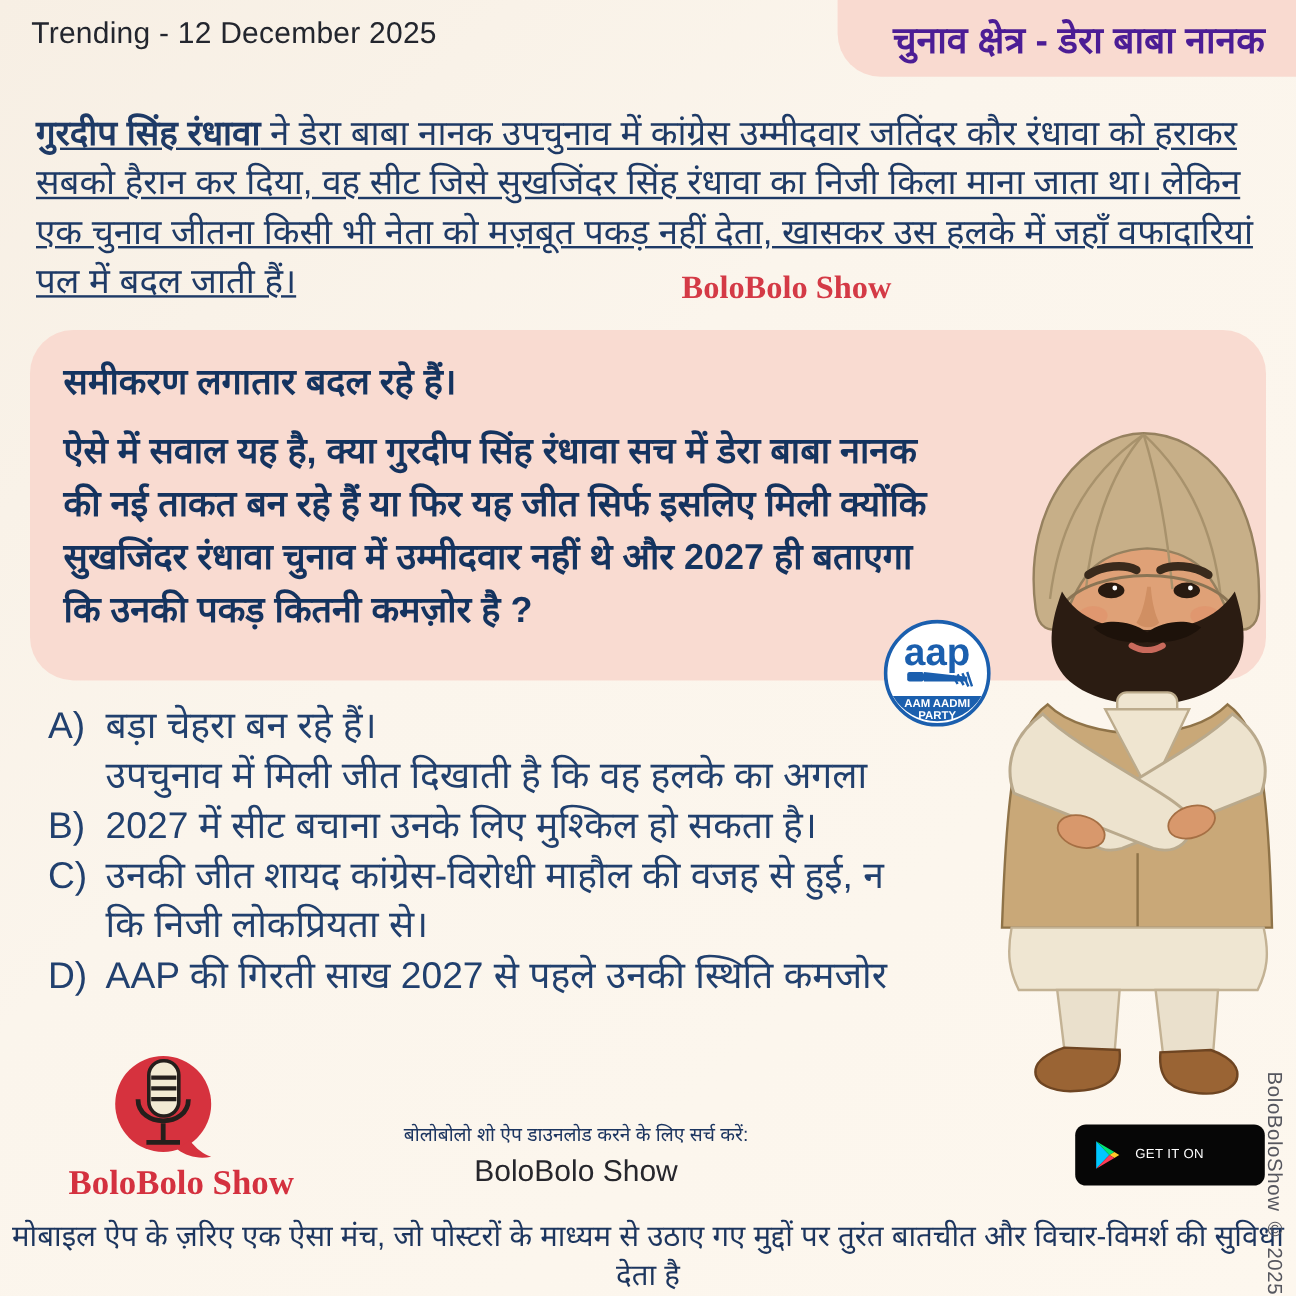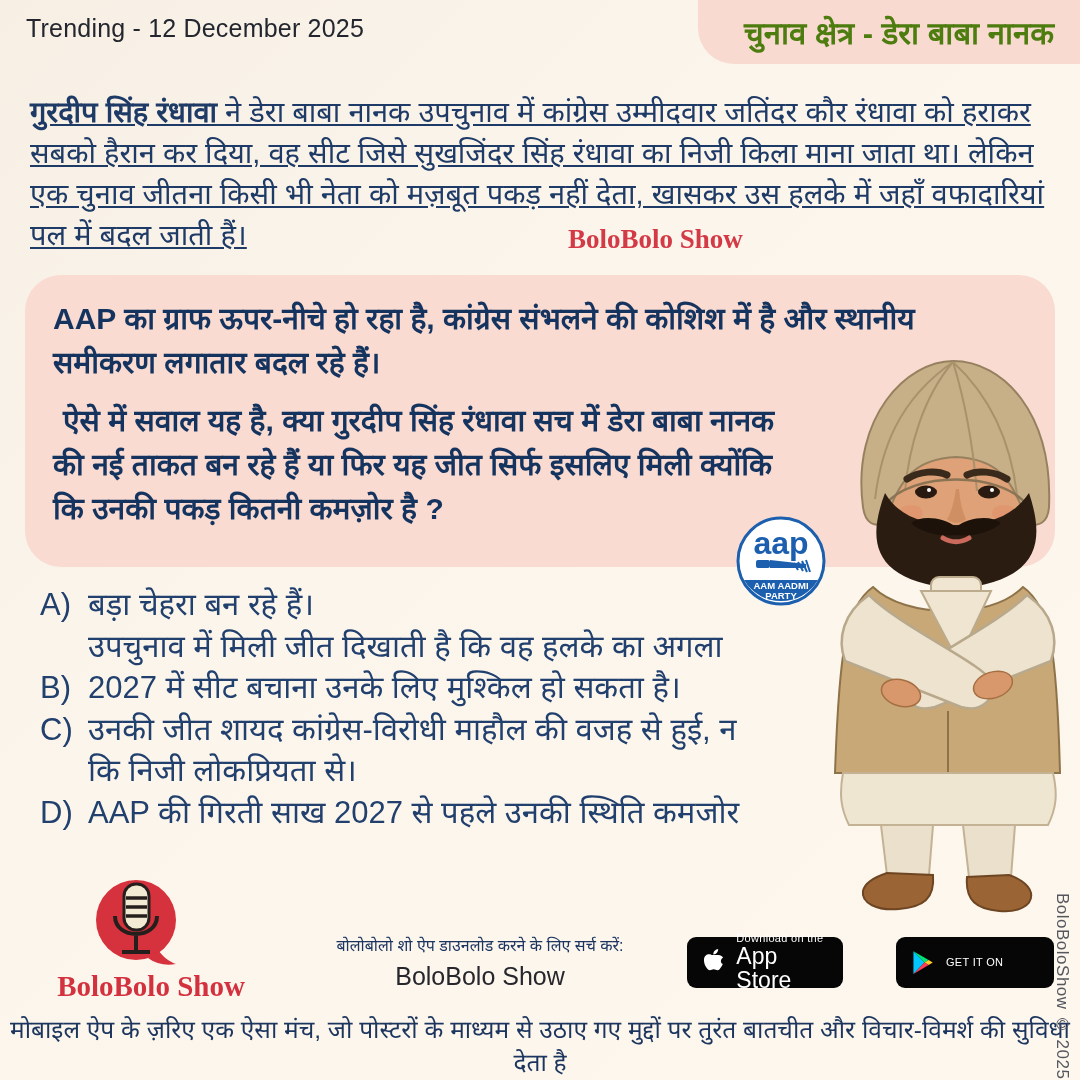--- a/index.html
+++ b/index.html
@@ -11,34 +11,34 @@
     overflow:hidden;
   }
 
   
   #trending { position:absolute; left:26px; top:14px; font-size:25px; color:#23262e; letter-spacing:.2px; }
   #region-badge {
     position:absolute; right:0; top:0; height:64px; background:#f9dad0;
     border-bottom-left-radius:36px; display:flex; align-items:center;
     padding:0 26px 0 46px;
   }
-  #region-badge span { font-size:31px; font-weight:bold; color:#4d7c0f; }
+  #region-badge span { font-size:31px; font-weight:bold; color:#4c1d95; }
 
   
   #intro { position:absolute; left:30px; top:92px; width:1030px; font-size:29px; line-height:41px; color:#1e3a66; font-weight:500;text-decoration:underline; }
   #intro .lead { font-weight:800; }
   #watermark { position:absolute; left:568px; top:224px; font-family:"Liberation Serif", serif; font-weight:bold; font-size:27px; color:#d43a46; }
 
   
   #question-box {
     position:absolute; left:25px; top:275px; width:1030px; height:292px;
     background:#f9dbd1; border-radius:36px; padding:22px 28px; z-index:1;
   }
   #question-box .qline { font-size:30px; line-height:44px; font-weight:bold; color:#14335f; }
-  #question-box .p2 { margin-top:14px;margin-left:10px; }
+  #question-box .p2 { margin-top:14px; }
 
   
   #options { position:absolute; left:40px; top:584px; z-index:2; }
   .option { display:flex; font-size:31px; line-height:41.5px; color:#21406e; font-weight:500; }
   .option .opt-label { width:48px; flex:0 0 48px; }
   .option .opt-lines div { white-space:nowrap; }
 
   
   #character { position:absolute; left:815px; top:355px; width:265px; height:565px; z-index:2; }
   #aap-logo { position:absolute; left:736px; top:516px; width:90px; height:90px; z-index:3; }
@@ -70,24 +70,24 @@
 
   <div id="trending">Trending - 12 December 2025</div>
   <div id="region-badge">
     <span>चुनाव क्षेत्र - डेरा बाबा नानक</span>
   </div>
 
   <div id="intro"><span class="lead">गुरदीप सिंह रंधावा</span><span> ने डेरा बाबा नानक उपचुनाव में कांग्रेस उम्मीदवार जतिंदर कौर रंधावा को हराकर सबको हैरान कर दिया, वह सीट जिसे सुखजिंदर सिंह रंधावा का निजी किला माना जाता था। लेकिन एक चुनाव जीतना किसी भी नेता को मज़बूत पकड़ नहीं देता, खासकर उस हलके में जहाँ वफादारियां पल में बदल जाती हैं।</span></div>
   <div id="watermark">BoloBolo Show</div>
 
   <div id="question-box">
-    <div class="qline">AAP का ग्राफ ऊपर-नीचे हो रहा है, कांग्रेस संभलने की कोशिश में है और स्थानीय</div>
     <div class="qline">समीकरण लगातार बदल रहे हैं।</div>
     <div class="qline p2">ऐसे में सवाल यह है, क्या गुरदीप सिंह रंधावा सच में डेरा बाबा नानक</div>
     <div class="qline">की नई ताकत बन रहे हैं या फिर यह जीत सिर्फ इसलिए मिली क्योंकि</div>
+    <div class="qline">सुखजिंदर रंधावा चुनाव में उम्मीदवार नहीं थे और 2027 ही बताएगा</div>
     <div class="qline">कि उनकी पकड़ कितनी कमज़ोर है ?</div>
   </div>
 
   <svg id="character" viewBox="0 0 265 565" xmlns="http://www.w3.org/2000/svg">
 
     <ellipse cx="141" cy="148" rx="74" ry="78" fill="#dfa177"></ellipse>
 
     <ellipse cx="64" cy="150" rx="13" ry="20" fill="#d8986c"></ellipse>
     <ellipse cx="220" cy="150" rx="13" ry="20" fill="#d8986c"></ellipse>
 
@@ -197,30 +197,20 @@
       <line x1="34" y1="78" x2="62" y2="78" stroke="#241f1c" stroke-width="4"></line>
     </g>
   </svg>
   <div id="brand-name">BoloBolo Show</div>
 
   <div id="search-block">
     <div id="search-line1">बोलोबोलो शो ऐप डाउनलोड करने के लिए सर्च करें:</div>
     <div id="search-line2">BoloBolo Show</div>
   </div>
 
-  <div class="store-badge" id="appstore-badge">
-    <svg width="28" height="32" viewBox="0 0 24 28">
-      <path fill="#fff" d="M16.2,0.8 C16.4,2.1 15.8,3.4 15,4.3 C14.2,5.3 12.9,6 11.7,5.9 C11.5,4.7 12.1,3.4 12.9,2.5 C13.7,1.6 15.1,0.9 16.2,0.8 Z"></path>
-      <path fill="#fff" d="M16.6,6.4 C18.2,6.4 19.9,7.3 20.9,8.8 C18.4,10.2 18,13.9 20.6,15 C20.2,16 19.8,16.9 19.1,17.9 C18.2,19.3 17.1,20.9 15.6,20.9 C14.2,20.9 13.7,20 12,20 C10.3,20 9.8,20.9 8.4,20.9 C6.9,20.9 5.8,19.4 4.9,18 C3.7,16.2 2.8,13.7 2.8,11.4 C2.8,7.7 5.2,5.8 7.6,5.8 C8.9,5.8 9.9,6.5 10.7,6.5 C11.5,6.5 12.8,6.4 16.6,6.4 Z"></path>
-    </svg>
-    <span class="txt">
-      <span class="small">Download on the</span>
-      <span class="big">App Store</span>
-    </span>
-  </div>
 
   <div class="store-badge" id="gplay-badge">
     <svg width="26" height="29" viewBox="0 0 24 24">
       <polygon points="3.2,1.5 13.4,12 3.2,22.5" fill="#00c7ff"></polygon>
       <polygon points="3.2,1.5 17.2,9.7 13.4,12" fill="#00e675"></polygon>
       <polygon points="13.4,12 17.2,9.7 21,12 17.2,14.3" fill="#ffc928"></polygon>
       <polygon points="3.2,22.5 17.2,14.3 13.4,12" fill="#ff3b57"></polygon>
     </svg>
     <span class="txt">
       <span class="small">GET IT ON</span>

